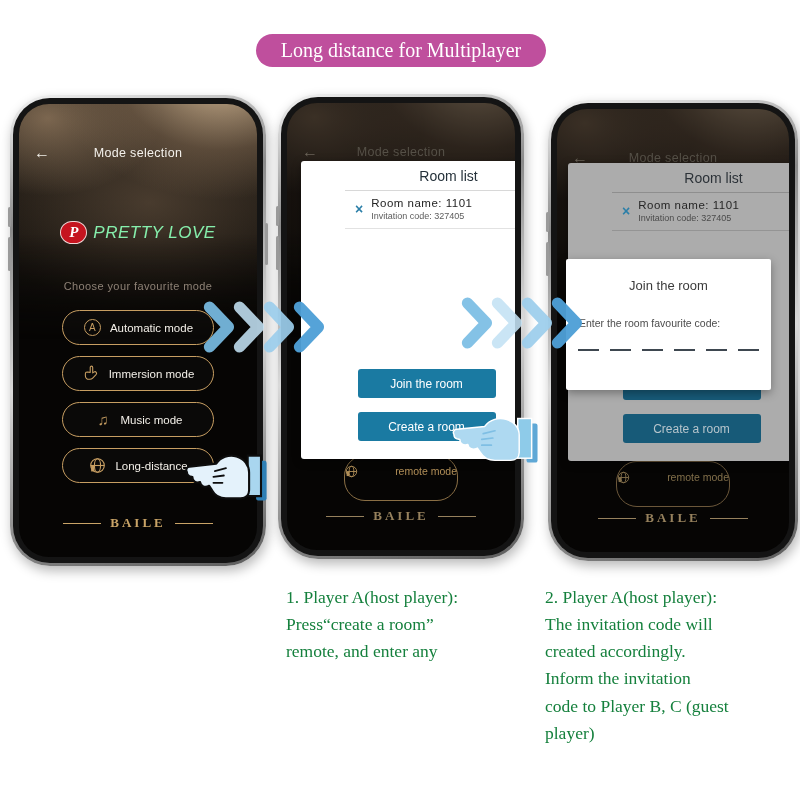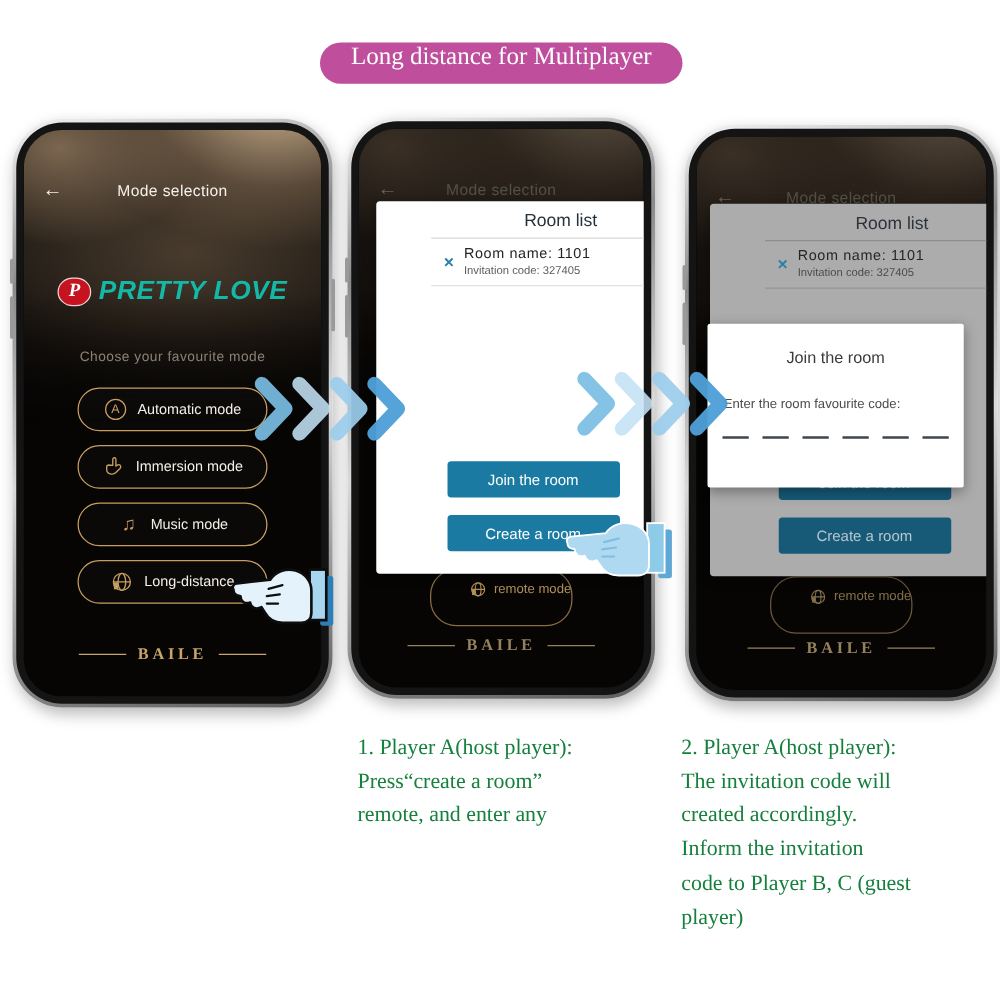--- a/index.html
+++ b/index.html
@@ -1,21 +1,21 @@
 <!DOCTYPE html>
 <html><head>
 <meta charset="utf-8">
 <style>
   html,body{margin:0;padding:0}
   body{width:800px;height:800px;background:#ffffff;position:relative;overflow:hidden;
        font-family:"Liberation Sans",sans-serif;}
 
   
   .banner{position:absolute;left:256px;top:34px;width:290px;height:33px;background:#bf4f9d;
-          border-radius:17px;display:flex;justify-content:center;
+          border-radius:17px;display:flex;align-items:center;justify-content:center;
           color:#fff;font-family:"Liberation Serif",serif;font-size:20px;}
 
   
   .phone{position:absolute;border-radius:40px;padding:3px;
          background:linear-gradient(165deg,#f4f4f4 0%,#8a8a8a 25%,#d9d9d9 55%,#5c5c5c 100%);
          box-shadow:2px 5px 12px rgba(0,0,0,.28);}
   .phone-body{height:100%;border-radius:37px;background:#141414;padding:6px;box-sizing:border-box;}
   .screen{position:relative;height:100%;border-radius:30px;background:#060504;overflow:hidden;}
   .nub{position:absolute;width:3px;background:#9a9a9a;border-radius:2px;}
   .nub.l1{left:-2px;top:112px;height:20px}
@@ -44,21 +44,21 @@
   .baile{position:absolute;bottom:26px;left:0;right:0;display:flex;align-items:center;justify-content:center;
          gap:9px;color:#c9a467;font-family:"Liberation Serif",serif;font-size:13px;font-weight:bold;letter-spacing:3px;}
   .baile::before,.baile::after{content:"";width:38px;height:1px;background:currentColor;}
   .baile.dim-t{color:#96815d}
 
   
   .logo{position:absolute;top:117px;left:0;right:0;display:flex;align-items:center;justify-content:center;gap:6px;}
   .logo-badge{width:25px;height:21px;background:#c5141f;border:1px solid #efd7d7;
               border-radius:50%/55%;color:#fff;font-family:"Liberation Serif",serif;font-style:italic;
               font-weight:bold;font-size:15px;display:flex;align-items:center;justify-content:center;}
-  .logo-text{color:#14b8a6;font-size:21px;font-weight:bold;font-style:italic;letter-spacing:.5px;}
+  .logo-text{color:#86efac;font-size:17px;font-weight:normal;font-style:italic;letter-spacing:.5px;}
   .choose{position:absolute;top:176px;left:0;right:0;text-align:center;color:#8d8175;font-size:11px;letter-spacing:.4px;}
   .modes{position:absolute;top:206px;left:0;right:0;display:flex;flex-direction:column;align-items:center;gap:11px;}
   .mode-btn{width:152px;height:35px;border:1.2px solid #c79e62;border-radius:18px;box-sizing:border-box;
             display:flex;align-items:center;justify-content:center;gap:8px;color:#f3efe8;font-size:11.5px;
             background:rgba(255,255,255,.02);}
   .mode-icon{color:#c79e62;display:flex;align-items:center;justify-content:center;width:19px;height:19px;}
   .auto-circle{width:15px;height:15px;border:1.2px solid #c79e62;border-radius:50%;font-size:10px;
                display:flex;align-items:center;justify-content:center;color:#c79e62;}
   .music-glyph{font-size:15px;line-height:1;}
 
@@ -73,21 +73,21 @@
   .room-row{display:flex;align-items:center;gap:8px;padding:6px 10px 7px 10px;border-bottom:1px solid #e2e2e2;}
   .row-x{color:#2b7fa8;font-size:14px;font-weight:bold;}
   .room-name{font-size:11.5px;color:#242424;letter-spacing:.5px;}
   .room-code{font-size:9px;color:#5d5d5d;margin-top:2px;}
   .m-btn{position:absolute;left:50%;transform:translateX(-50%);width:138px;height:29px;background:#1a7aa2;
          border-radius:3px;color:#fff;font-size:12px;display:flex;align-items:center;justify-content:center;}
   .m-btn.join{top:208px}
   .m-btn.create{top:251px}
   .remote-pill{position:absolute;left:50%;transform:translateX(-50%);top:352px;width:114px;height:46px;
                border:1px solid #8a6f45;border-radius:21px;z-index:1;display:flex;align-items:flex-start;
-               justify-content:flex-end;gap:6px;padding-top:9px;box-sizing:border-box;color:#b28f58;font-size:10.5px;}
+               justify-content:space-between;gap:6px;padding-top:9px;box-sizing:border-box;color:#b28f58;font-size:10.5px;}
 
   
   .modal.dimmed{background:#acacac;}
   .modal.dimmed .modal-head{border-bottom-color:#8e8e8e}
   .modal.dimmed .modal-title{color:#2c3238}
   .modal.dimmed .modal-close{color:#1d5f7f}
   .modal.dimmed .room-row{border-bottom-color:#949494}
   .modal.dimmed .room-name{color:#262626}
   .modal.dimmed .room-code{color:#4b4b4b}
   .modal.dimmed .m-btn{background:#175a78;color:#b7c5cc}

